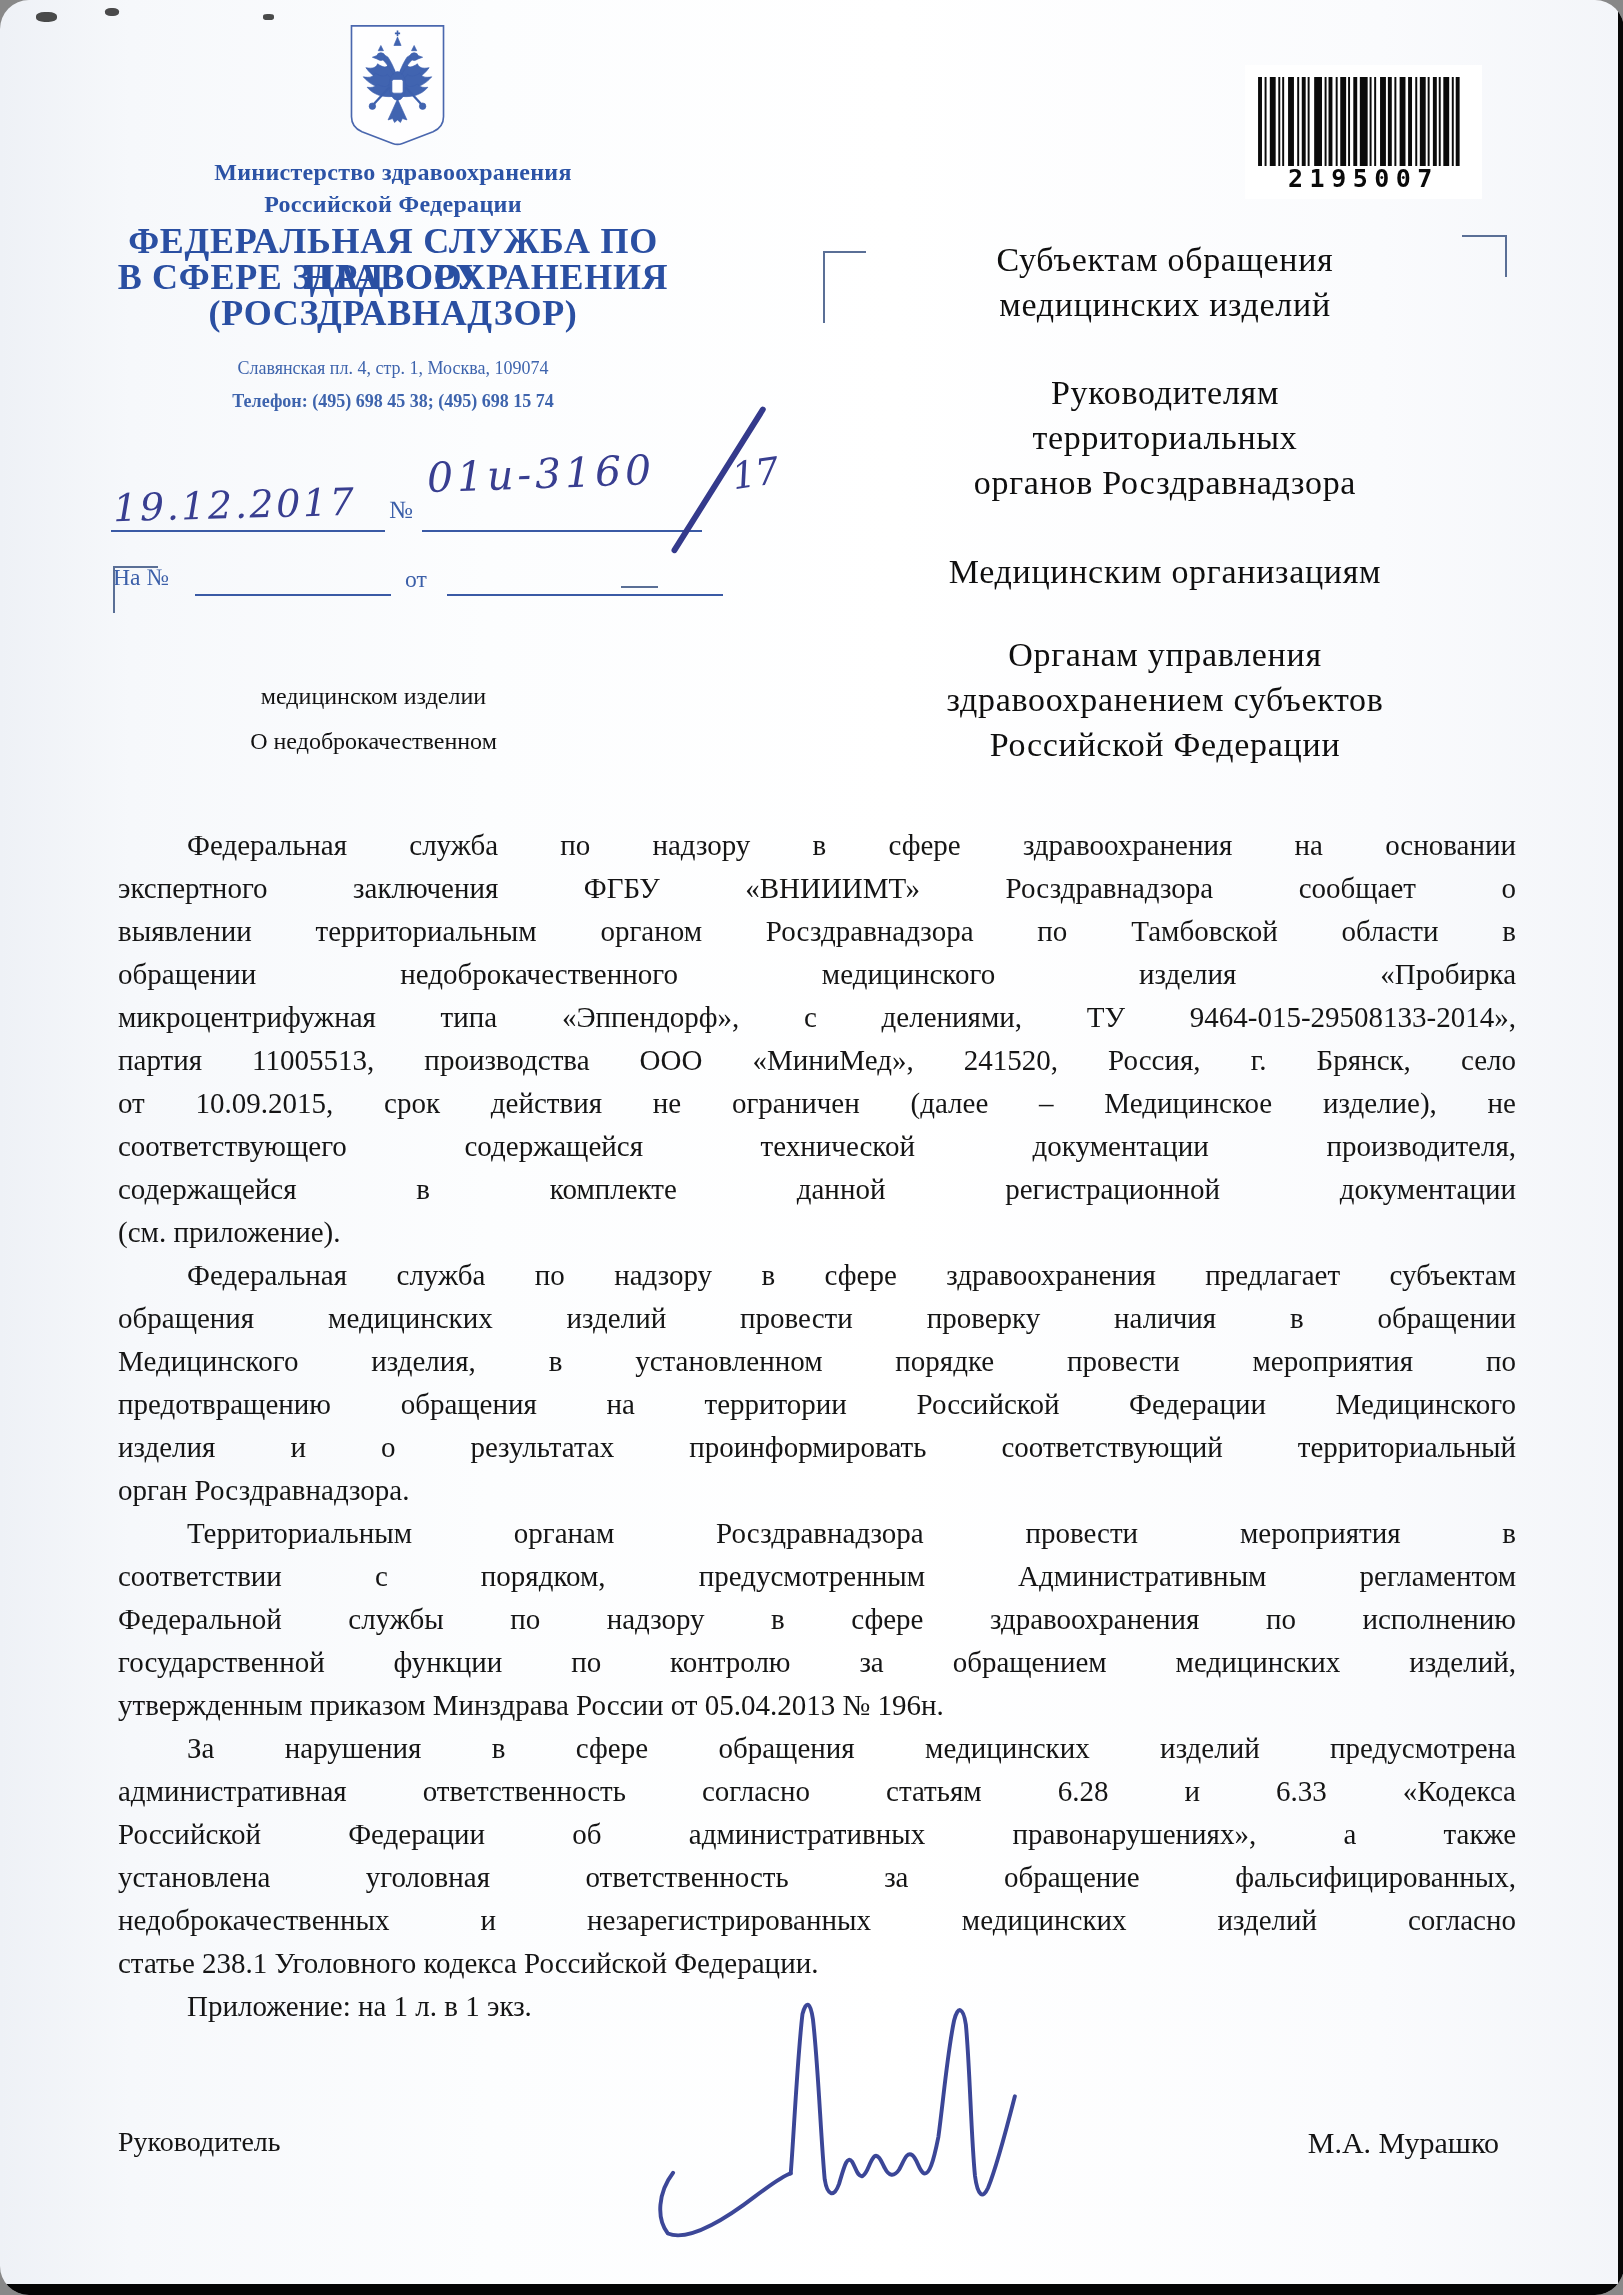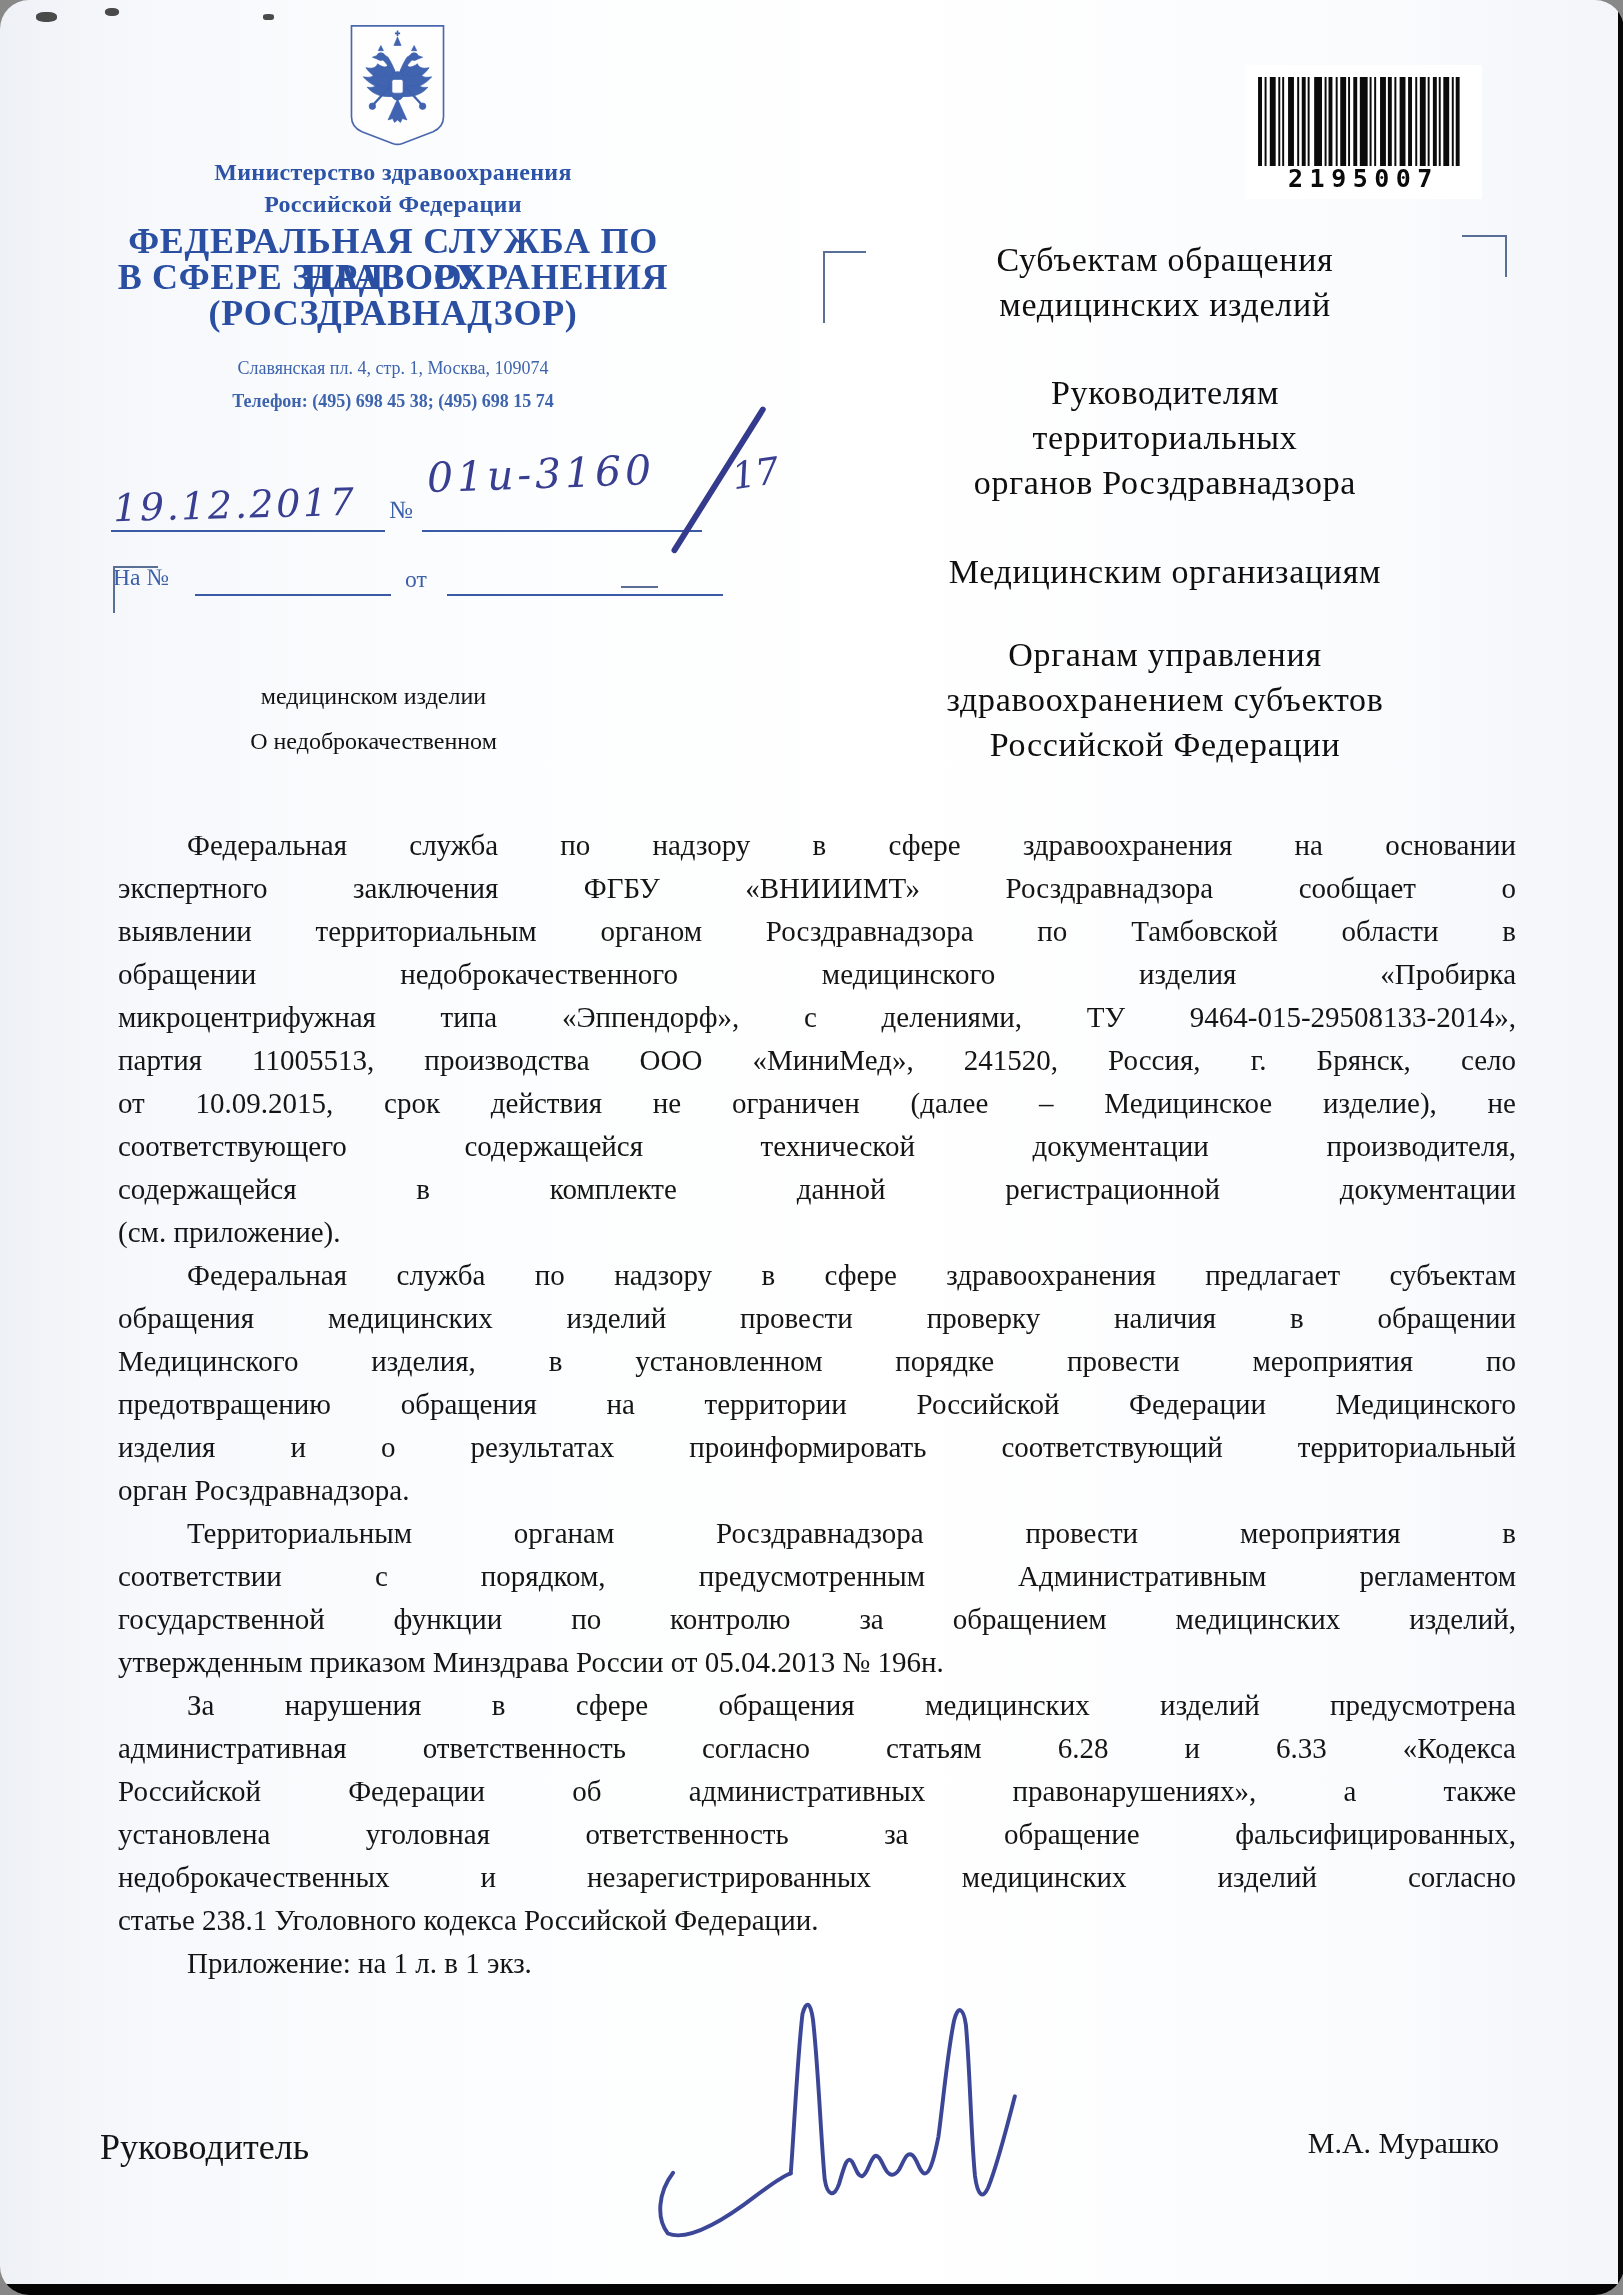--- a/index.html
+++ b/index.html
@@ -36,21 +36,21 @@
   
   .subj { position:absolute; left:177px; top:674px; width:393px; text-align:center;
           font-size:24px; line-height:45px; color:#121212; }
   
   .body-block { position:absolute; left:118px; top:824px; width:1398px; font-size:29px; color:#151515; }
   .bl { height:43px; line-height:43px; }
   .bl.j { text-align:justify; text-align-last:justify; }
   .bl.ind { padding-left:69px; }
   .bl.last { text-align:left; text-align-last:left; }
   
-  .signer-title { position:absolute; left:100px; top:2126px; font-size:36px; color:#141414; }
+  .signer-title { position:absolute; left:118px; top:2126px; font-size:28px; color:#141414; }
   .signer-name  { position:absolute; left:1204px; top:2126px; width:295px; text-align:right; font-size:30px; color:#141414; }
   
   .bar-bottom { position:absolute; left:0; top:2284px; width:1624px; height:11px; background:#050505; }
   .bar-right  { position:absolute; left:1618px; top:0; width:5.9px; height:2295px; background:#070707; }
   .smudge { position:absolute; background:#2c2c2c; opacity:.85; border-radius:40%; }
 </style>
 </head>
 <body>
 
 <div class="page">
@@ -191,20 +191,21 @@
     <div class="bl j">содержащейся в комплекте данной регистрационной документации</div>
     <div class="bl last">(см. приложение).</div>
     <div class="bl j ind">Федеральная служба по надзору в сфере здравоохранения предлагает субъектам</div>
     <div class="bl j">обращения медицинских изделий провести проверку наличия в обращении</div>
     <div class="bl j">Медицинского изделия, в установленном порядке провести мероприятия по</div>
     <div class="bl j">предотвращению обращения на территории Российской Федерации Медицинского</div>
     <div class="bl j">изделия и о результатах проинформировать соответствующий территориальный</div>
     <div class="bl last">орган Росздравнадзора.</div>
     <div class="bl j ind">Территориальным органам Росздравнадзора провести мероприятия в</div>
     <div class="bl j">соответствии с порядком, предусмотренным Административным регламентом</div>
+    <div class="bl j">Федеральной службы по надзору в сфере здравоохранения по исполнению</div>
     <div class="bl j">государственной функции по контролю за обращением медицинских изделий,</div>
     <div class="bl last">утвержденным приказом Минздрава России от 05.04.2013 № 196н.</div>
     <div class="bl j ind">За нарушения в сфере обращения медицинских изделий предусмотрена</div>
     <div class="bl j">административная ответственность согласно статьям 6.28 и 6.33 «Кодекса</div>
     <div class="bl j">Российской Федерации об административных правонарушениях», а также</div>
     <div class="bl j">установлена уголовная ответственность за обращение фальсифицированных,</div>
     <div class="bl j">недоброкачественных и незарегистрированных медицинских изделий согласно</div>
     <div class="bl last">статье 238.1 Уголовного кодекса Российской Федерации.</div>
     <div class="bl ind last">Приложение: на 1 л. в 1 экз.</div>
   </div>

